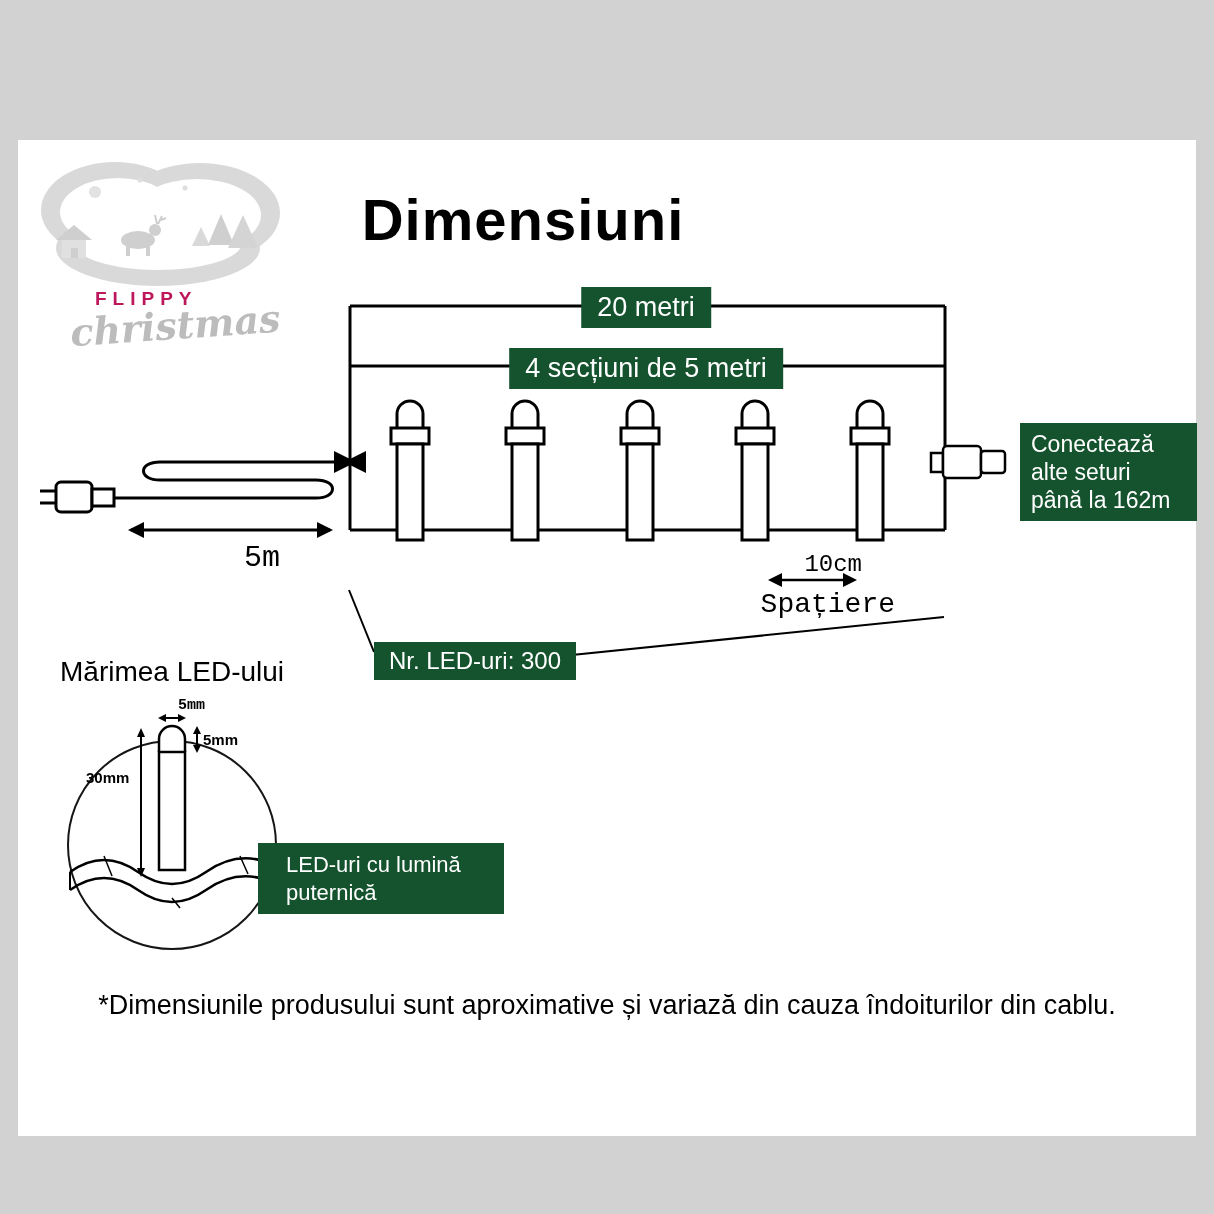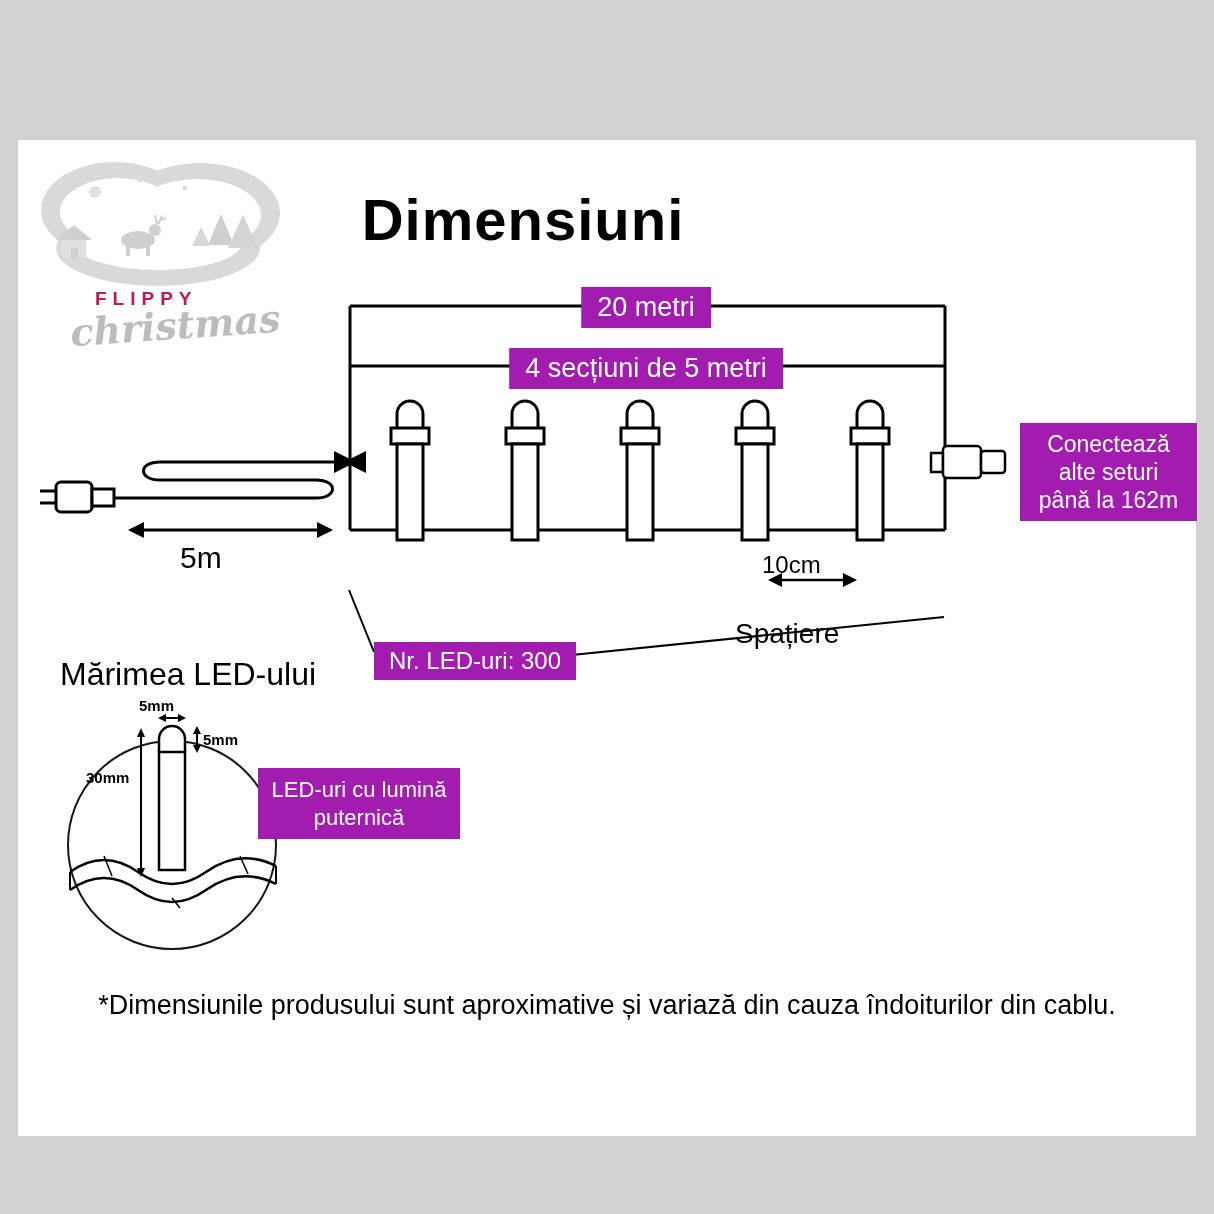--- a/index.html
+++ b/index.html
@@ -26,25 +26,24 @@
   }
   .abs { position: absolute; }
   .title {
     font-size: 58px;
     font-weight: bold;
     text-align: center;
     letter-spacing: 1px;
   }
   .black-label {
     position: absolute;
-    background: #a21caf;
+    background: #14532d;
     color: #fff;
-    text-align: center;
-  }
-  .ctr { text-align: left; }
+  }
+  .ctr { text-align: right; font-family: Liberation Mono, monospace; }
   .logo-flippy {
     position: absolute;
     left: 95px; top: 288px; width: 150px;
     text-align: left;
     font-size: 19px; font-weight: bold;
     letter-spacing: 6px;
     color: #be185d;
   }
   .logo-christmas {
     position: absolute;
@@ -205,29 +204,29 @@
   <div class="black-label" style="left:646px; top:287px; transform:translateX(-50%); font-size:27px; padding:5px 16px; white-space:nowrap;">20 metri</div>
 
   <div class="black-label" style="left:646px; top:348px; transform:translateX(-50%); font-size:27px; padding:5px 16px; white-space:nowrap;">4 secțiuni de 5 metri</div>
 
   <div class="abs ctr" style="left:180px; top:541px; width:100px; font-size:30px;">5m</div>
 
   <div class="black-label" style="left:1020px; top:423px; width:155px; font-size:23px; padding:7px 11px; line-height:1.22;">Conectează alte seturi până la 162m</div>
 
   <div class="abs ctr" style="left:762px; top:551px; width:100px; font-size:24px;">10cm</div>
 
-  <div class="abs ctr" style="left:735px; top:589px; width:160px; font-size:28px;margin-top:29px;">Spațiere</div>
+  <div class="abs ctr" style="left:735px; top:589px; width:160px; font-size:28px;">Spațiere</div>
 
   <div class="black-label" style="left:374px; top:642px; font-size:24px; padding:5px 15px; white-space:nowrap;">Nr. LED-uri: 300</div>
 
-  <div class="abs" style="left:60px; top:656px; font-size:32px;">Mărimea LED-ului</div>
+  <div class="abs" style="left:60px; top:656px; font-size:28px;">Mărimea LED-ului</div>
 
   <div class="abs ctr dim-small" style="left:139px; top:697px; width:66px;">5mm</div>
 
   <div class="abs dim-small" style="left:203px; top:731px;">5mm</div>
 
   <div class="abs dim-small" style="left:86px; top:769px;">30mm</div>
 
-  <div class="black-label" style="left:258px; top:768px; width:190px; font-size:22px; padding:8px 6px; line-height:1.25;">LED-uri cu lumină puternică</div>
+  <div class="black-label" style="left:258px; top:843px; width:190px; font-size:22px; padding:8px 28px; line-height:1.25;">LED-uri cu lumină puternică</div>
 
   <div class="footnote">*Dimensiunile produsului sunt aproximative și variază din cauza îndoiturilor din cablu.</div>
 
 </div>
 
 </body></html>

